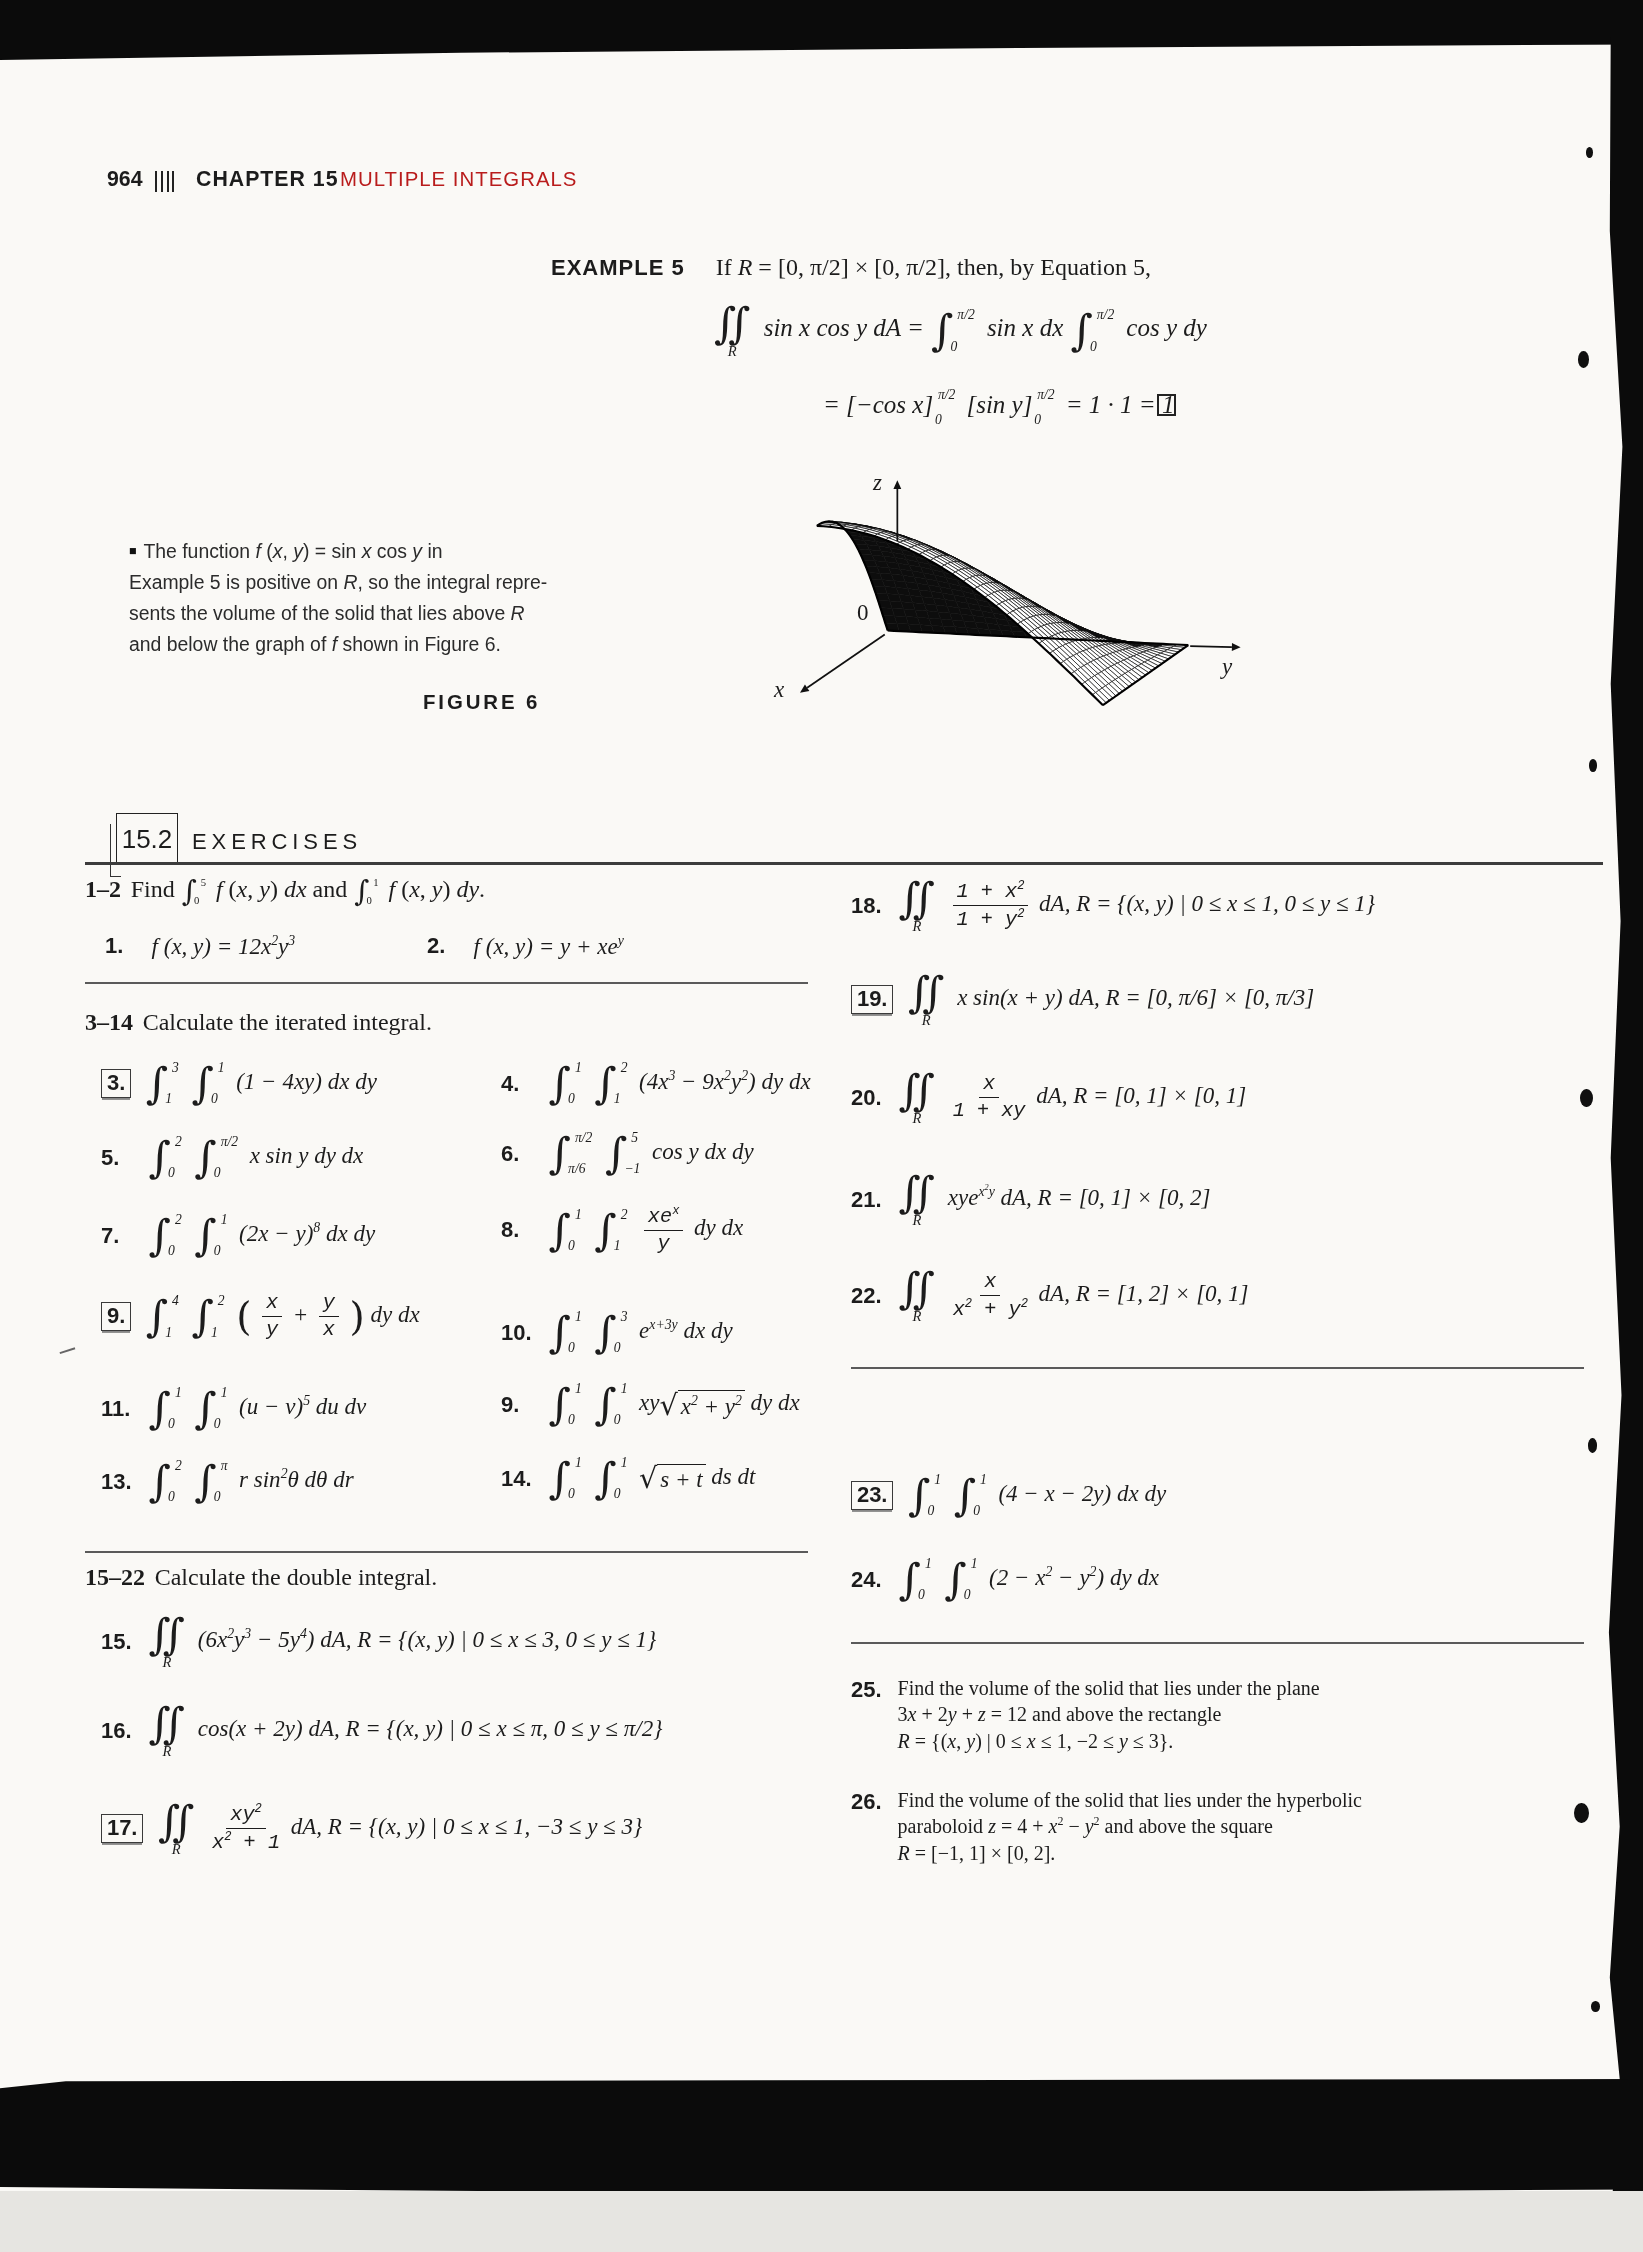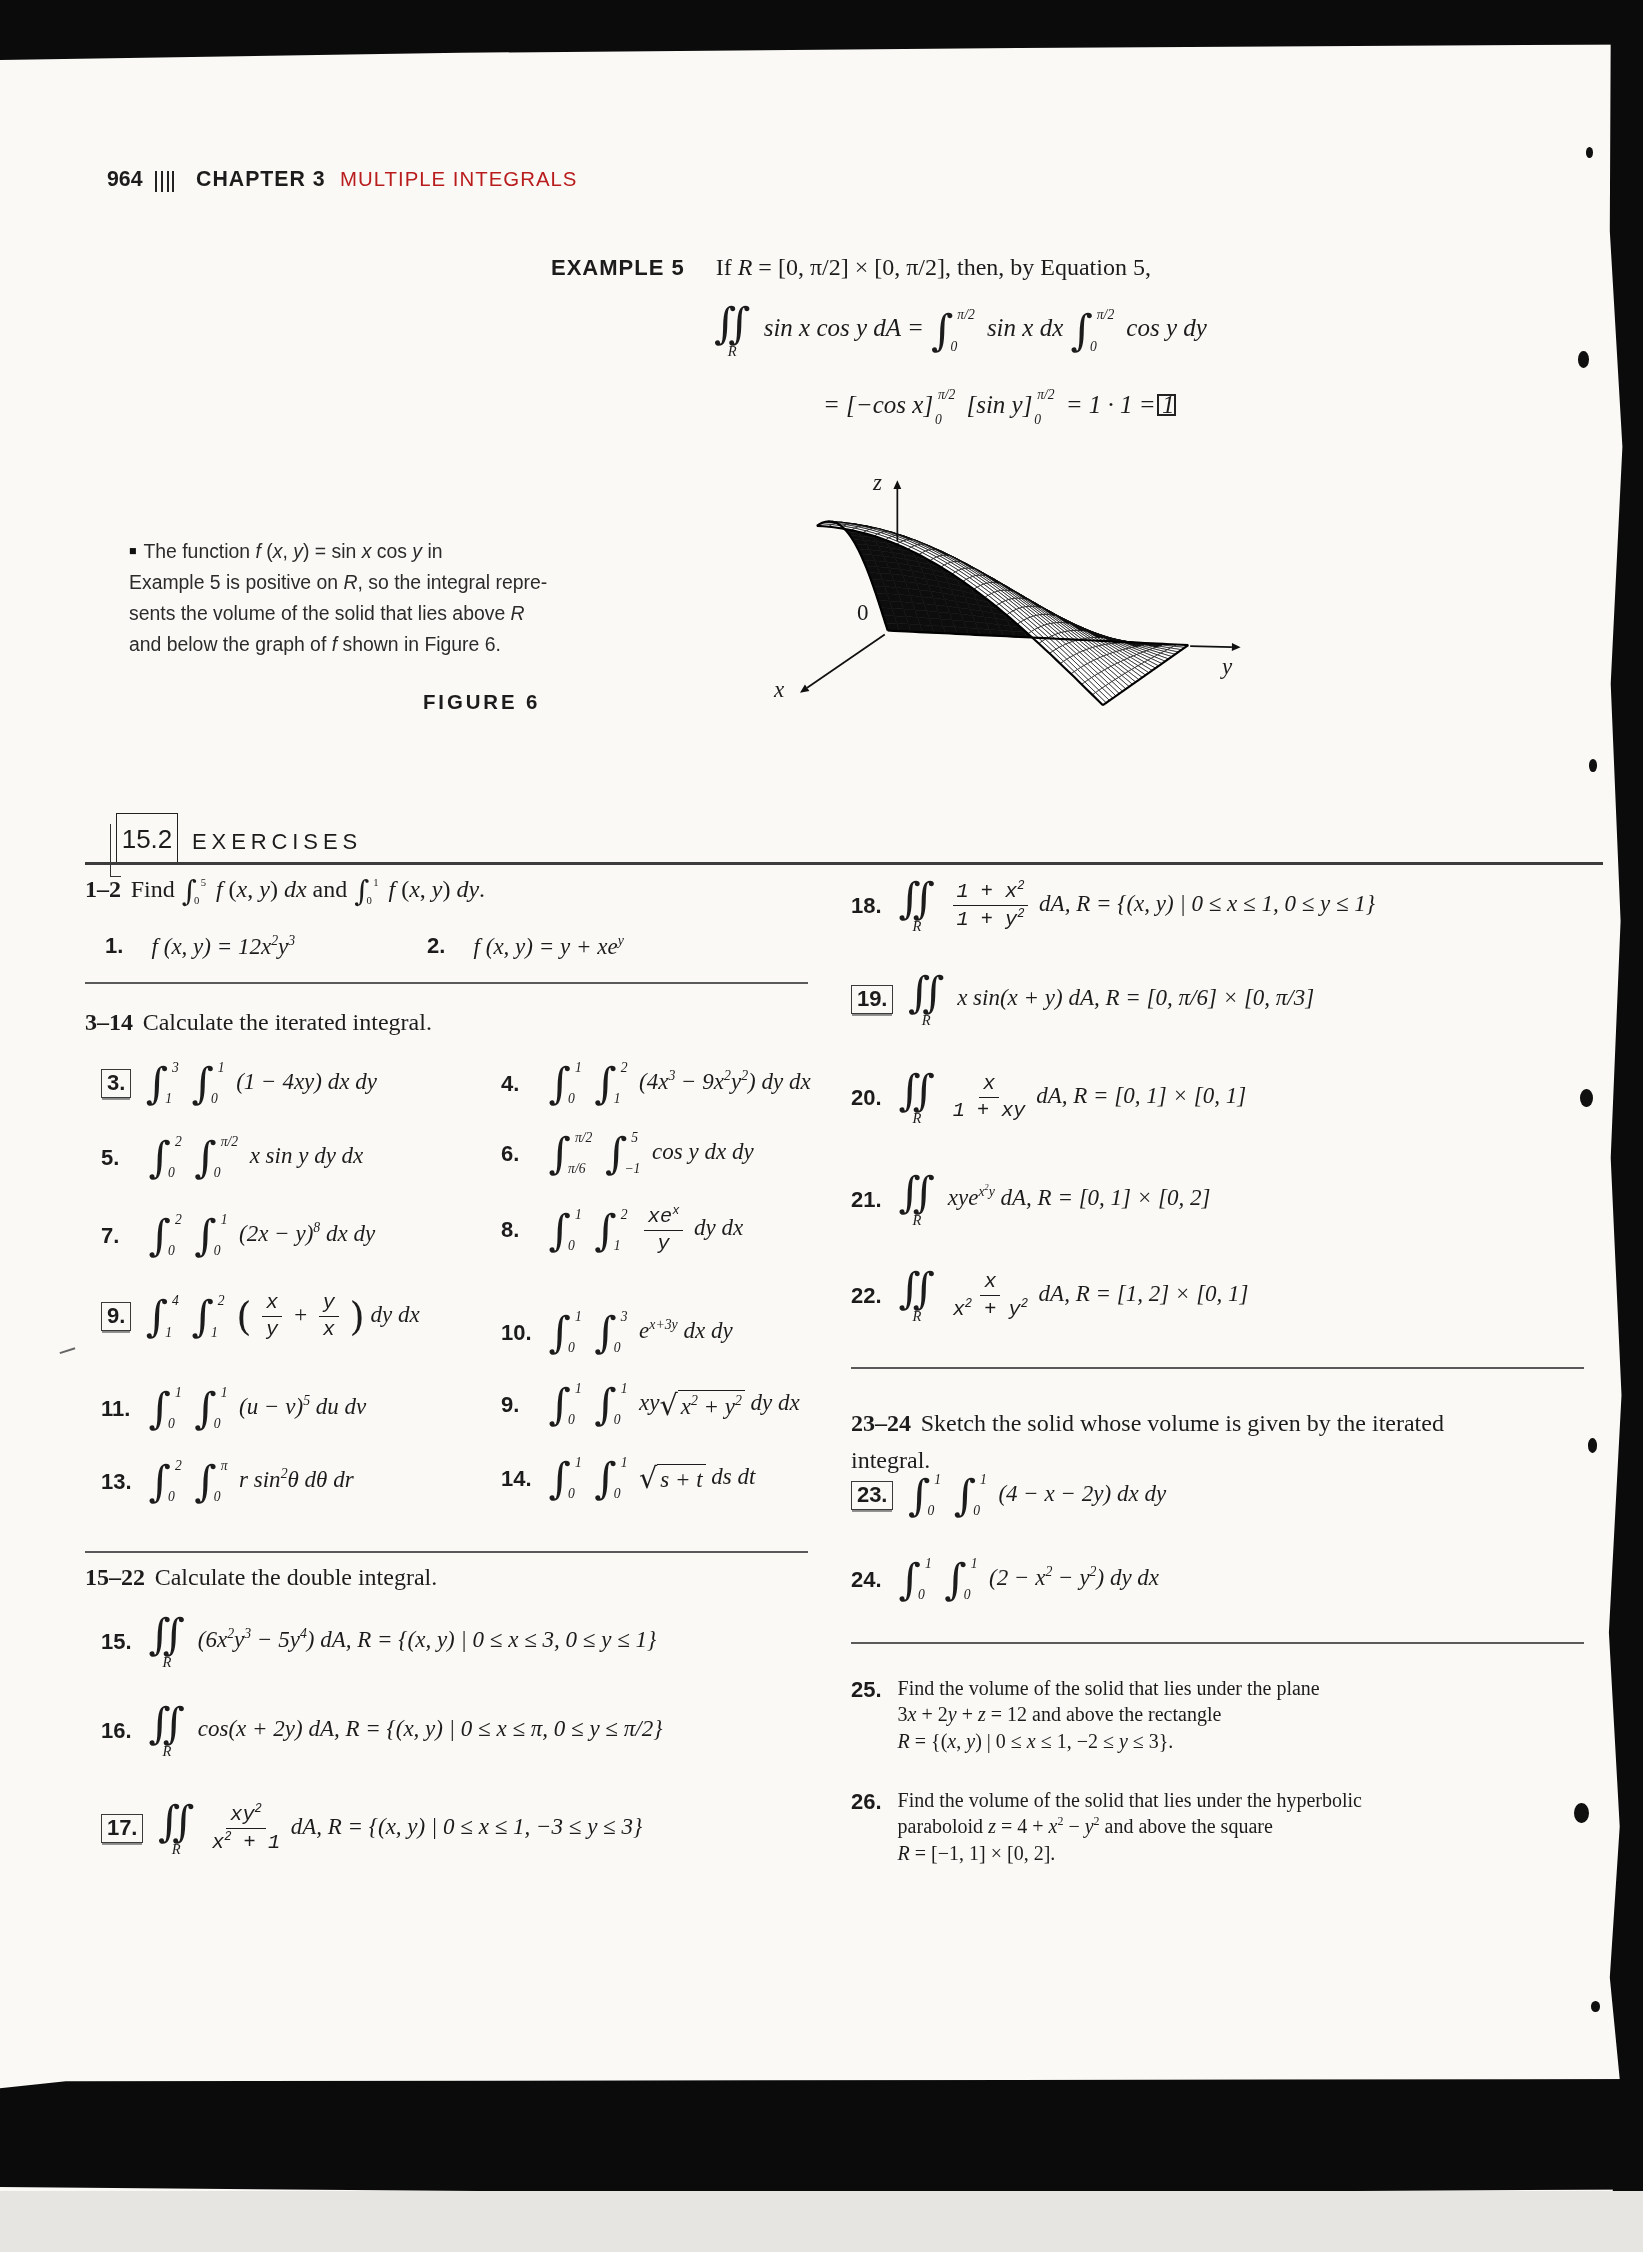--- a/index.html
+++ b/index.html
@@ -102,21 +102,21 @@
   <div class="spk" style="left:1578px;top:351px;width:10.7px;height:16.5px;"></div>
   <div class="spk" style="left:1589px;top:759px;width:7.8px;height:12.6px;"></div>
   <div class="spk" style="left:1580px;top:1089px;width:12.6px;height:18.4px;"></div>
   <div class="spk" style="left:1588px;top:1438px;width:8.7px;height:14.6px;"></div>
   <div class="spk" style="left:1574px;top:1803px;width:14.6px;height:20.4px;"></div>
   <div class="spk" style="left:1591px;top:2001px;width:8.7px;height:10.7px;"></div>
   <div class="pencil"></div>
 
   <span class="pnum">964</span>
   <span class="pmark"></span>
-  <span class="pchap">CHAPTER 3</span>
+  <span class="pchap">CHAPTER 15</span>
   <span class="ptitle">MULTIPLE INTEGRALS</span>
 
   <div class="example-line">
     <span class="exlabel">EXAMPLE 5</span>
     <span class="intro mixed">If <span class="it">R</span> = [0, π/2] × [0, π/2], then, by Equation 5,</span>
   </div>
   <div class="eq1 math"><span class="ii">
         <span class="iis">∬</span>
         <span class="iisub">R</span>
       </span> sin x cos y dA = <span class="ig">
@@ -1151,23 +1151,20 @@
       <span class="math"><span class="ii">
           <span class="iis">∬</span>
           <span class="iisub">R</span>
         </span> <span class="fr">
           <span class="nu">x</span>
           <span class="de">x<sup>2</sup> + y<sup>2</sup></span>
         </span> dA,   R = [1, 2] × [0, 1]</span>
     </div>
   <div class="rule thin" style="left:851px;top:1367px;width:733px;"></div>
 
-  <div class="exhead wrap" style="left:851px;top:1405px;">
-    <span class="range">23–24</span><span class="mixed">Sketch the solid whose volume is given by the iterated<br>integral.</span>
-  </div>
   <div class="ex" style="left:851px;top:1473px;">
       <span class="num boxed">23.</span>
       <span class="math"><span class="ig">
           <span class="mint">∫</span>
           <span class="lims">
             <span class="ls">1</span>
             <span class="li">0</span>
           </span>
         </span> <span class="ig">
           <span class="mint">∫</span>

